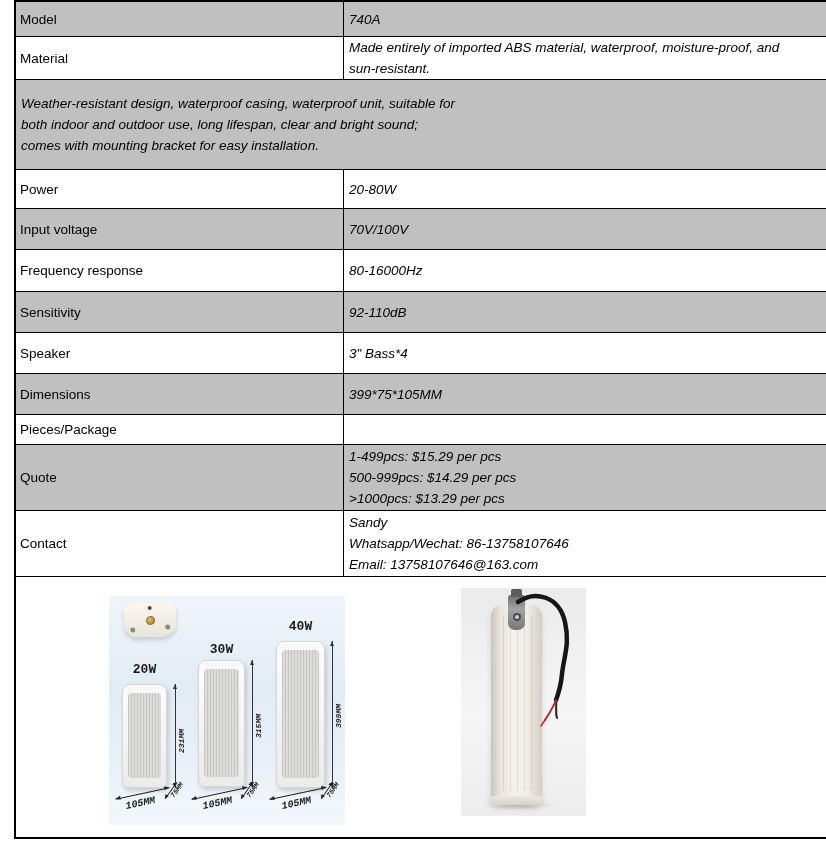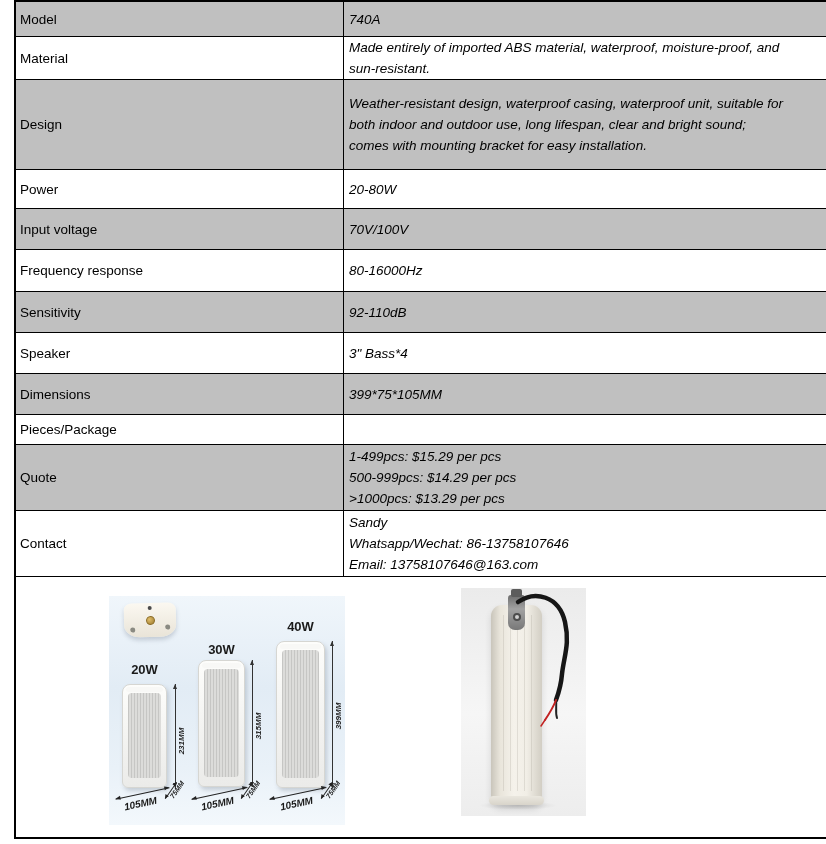--- a/index.html
+++ b/index.html
@@ -33,21 +33,21 @@
   .bracket{position:absolute; left:15px; top:7px; width:52px; height:34px;
     background:linear-gradient(180deg,#fbf8f1,#e9e4d8);
     border-radius:8px 8px 16px 16px / 6px 6px 12px 12px;
     transform:rotate(-1.5deg); box-shadow:0 3px 4px rgba(80,90,110,.25);}
   .screw{position:absolute; border-radius:50%;}
   .screw.top{left:24px; top:3px; width:4px; height:4px; background:#4a4a4a;}
   .screw.mid{left:22px; top:13px; width:7px; height:7px; background:radial-gradient(circle at 35% 35%,#e0bd6a,#9c7a2e); border:1px solid #8a6c28;}
   .screw.bl{left:6px; top:24px; width:5px; height:5px; background:#8a8a82;}
   .screw.br{right:6px; top:22px; width:5px; height:5px; background:#8a8a82;}
   
-  .spk{position:absolute; inset:0;}
+  .spk{position:absolute; inset:0;font-family:Liberation Mono, monospace;}
   .body{position:absolute; background:linear-gradient(180deg,#fdfdfb,#ebebe9);
     border:1px solid #d6d6d2; box-sizing:border-box;
     border-radius:8px 8px 6px 6px; box-shadow:2px 3px 4px rgba(110,120,135,.30);}
   .body::before{content:""; position:absolute; left:3px; right:3px; top:2px; height:5px;
     background:#f8f8f6; border-radius:4px;}
   .mesh{position:absolute; left:5px; right:5px; top:8px; bottom:9px; border-radius:4px;
     background:repeating-linear-gradient(90deg,#c6c6c4 0 1px,#dcdcda 1px 3px),linear-gradient(180deg,#d8d8d6,#cfcfcd);}
   .watt{position:absolute; font-weight:bold; font-size:13px; color:#1b1b1b; text-align:center;}
   .harrow{position:absolute; width:1px; background:#333;}
   .harrow::before{content:""; position:absolute; top:0; left:-2px;
@@ -128,21 +128,20 @@
         </div>
     </div>
       <div class="spec-row r1 plain">
       <div class="label-cell">Material</div>
       <div class="value-cell">
           <div class="vline">Made entirely of imported ABS material, waterproof, moisture-proof, and</div>
           <div class="vline">sun-resistant.</div>
         </div>
     </div>
       <div class="spec-row r2 shaded">
-      <div class="label-cell">Design</div>
       <div class="value-cell">
           <div class="vline">Weather-resistant design, waterproof casing, waterproof unit, suitable for</div>
           <div class="vline">both indoor and outdoor use, long lifespan, clear and bright sound;</div>
           <div class="vline">comes with mounting bracket for easy installation.</div>
         </div>
     </div>
       <div class="spec-row r3 plain">
       <div class="label-cell">Power</div>
       <div class="value-cell">
           <div class="vline">20-80W</div>

